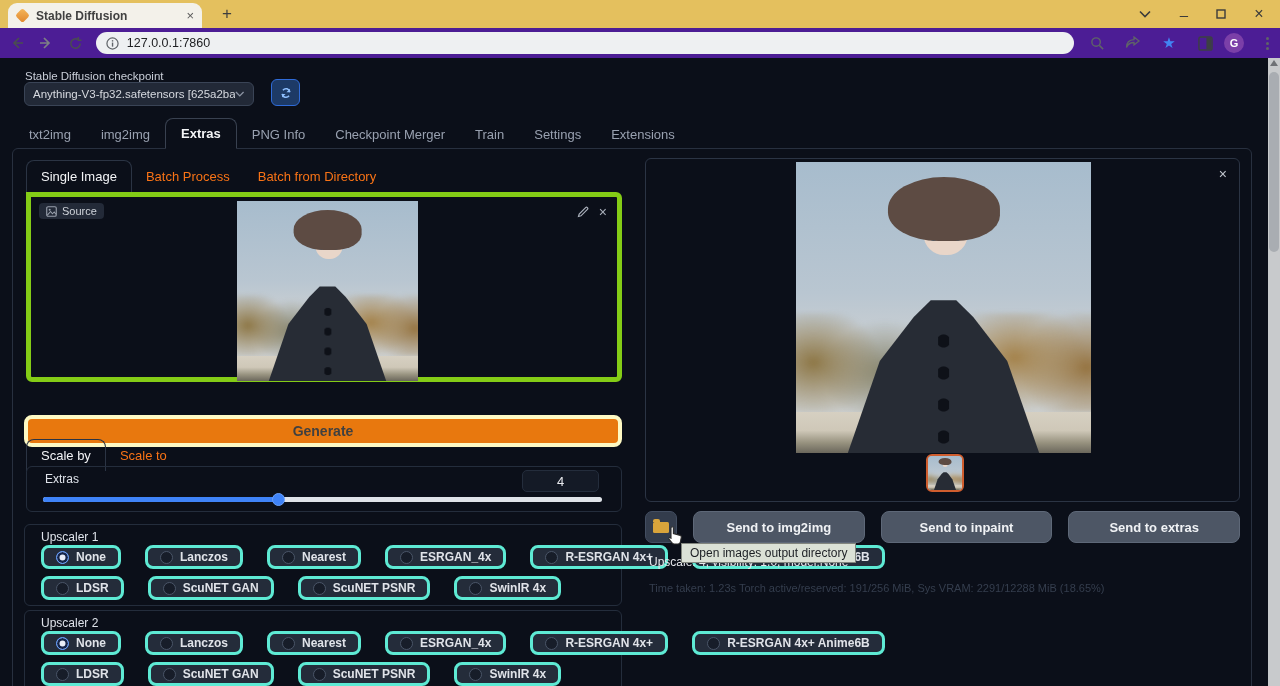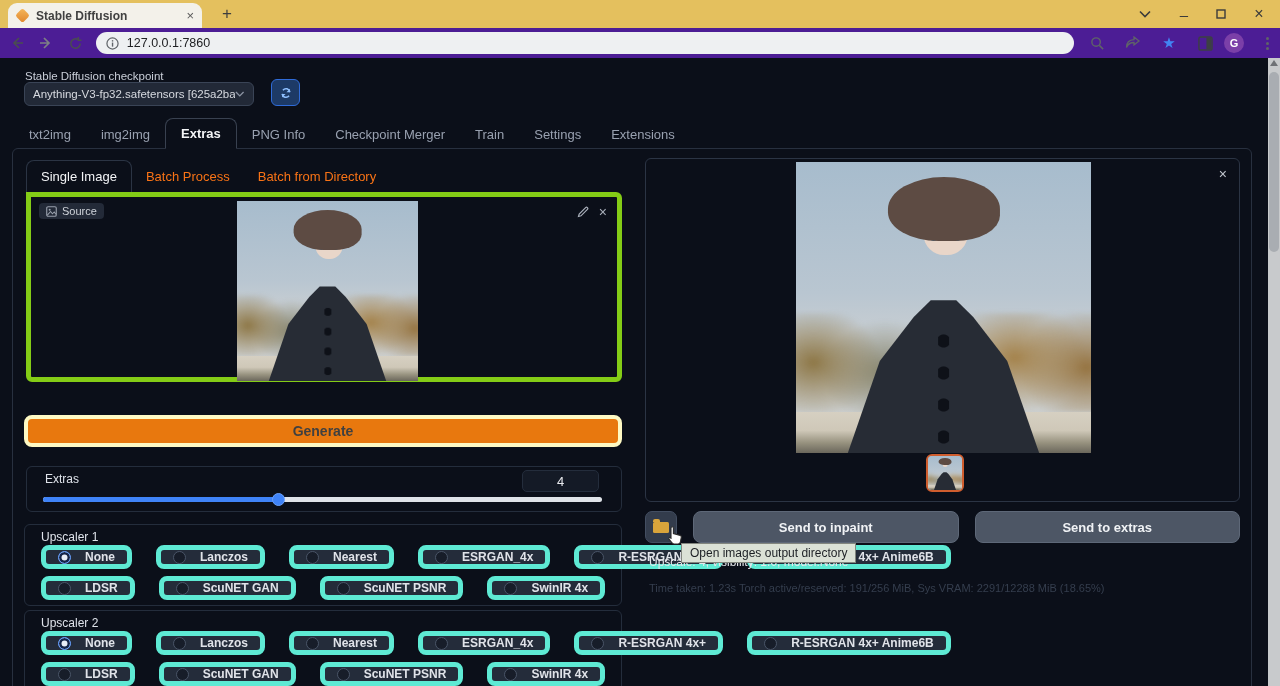--- a/index.html
+++ b/index.html
@@ -74,21 +74,21 @@
                   border:1px solid #242d3c; border-radius:5px; color:#e8eaee; font-size:13px;
                   display:flex; align-items:center; justify-content:center; }
   .slider { position:absolute; left:16px; right:19px; bottom:9px; height:5px; background:#dfe3e8; border-radius:3px; }
   .slider-fill { position:absolute; left:0; top:0; height:5px; background:#3f83f8; border-radius:3px; }
   .slider-thumb { position:absolute; top:-4px; width:13px; height:13px; border-radius:50%;
                   background:#3f83f8; border:1px solid #6ba2fb; }
 
   .ups-block { position:absolute; left:24px; width:598px; height:82px; border:1px solid #242d3c; border-radius:6px; }
   .ups-label { position:absolute; left:16px; top:5px; font-size:12px; color:#dfe3ea; }
   .pill-row { position:absolute; left:16px; right:8px; display:flex; gap:24px; }
-  .pill { display:flex; align-items:center; gap:14px; background:#242c3a; border:5px solid #5eead4;
+  .pill { display:flex; align-items:center; gap:7px; background:#242c3a; border:3px solid #5eead4;
           border-radius:8px; padding:4px 12px; height:24px; white-space:nowrap; }
   .pill span.lbl { font-size:12px; color:#e0e3e9; font-weight:bold; }
   .radio { width:13px; height:13px; border-radius:50%; background:#171d29; border:1px solid #4a5568; flex:0 0 auto; }
   .radio.sel { background:#2f6feb; border-color:#6ba2fb;
                box-shadow:inset 0 0 0 2.5px #15254a, inset 0 0 0 6px #e8edf7; }
 
   
   .result-panel { position:absolute; left:645px; top:100px; width:595px; height:344px;
                   border:1px solid #2b3444; border-radius:6px; }
   .close-x { position:absolute; right:12px; top:8px; color:#c3c8d0; font-size:14px; line-height:1; }
@@ -277,20 +277,24 @@
         <div class="face">
             <div class="eye" style="left:12%;"></div>
             <div class="eye" style="right:12%;"></div>
           </div>
         <div class="bangs"></div>
       </div>
     </div>
 
     <div class="generate">Generate</div>
 
+    <div class="scaletabs">
+      <div class="stab active">Scale by</div>
+      <div class="stab">Scale to</div>
+    </div>
 
     <div class="resize-block">
       <div class="resize-label">Extras</div>
       <div class="resize-value">4</div>
       <div class="slider">
         <div class="slider-fill" style="width:42%;"></div>
         <div class="slider-thumb" style="left:calc(42% - 6px);"></div>
       </div>
     </div>
 
@@ -413,20 +417,21 @@
         </div>
       </div>
     </div>
 
     <div class="sendrow">
       <div class="folder-btn">
         <div class="folder-ic">
             <i></i>
           </div>
       </div>
+      <div class="sendbtn">Send to img2img</div>
       <div class="sendbtn">Send to inpaint</div>
       <div class="sendbtn">Send to extras</div>
     </div>
 
     <div class="tooltip">Open images output directory</div>
     <div class="status-line">Upscale: 4, visibility: 1.0, model:None</div>
     <div class="footer-line">Time taken: 1.23s Torch active/reserved: 191/256 MiB, Sys VRAM: 2291/12288 MiB (18.65%)</div>
 
     <div class="cursor">
       <svg width="22" height="24" viewBox="0 0 22 24">

